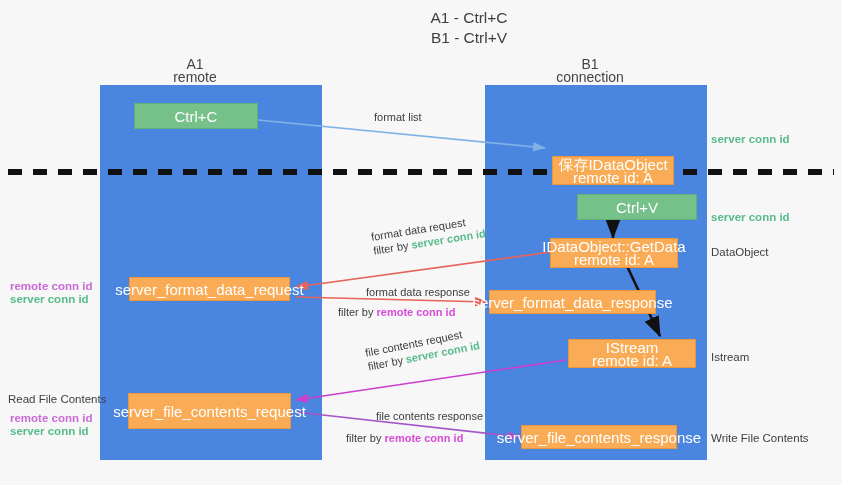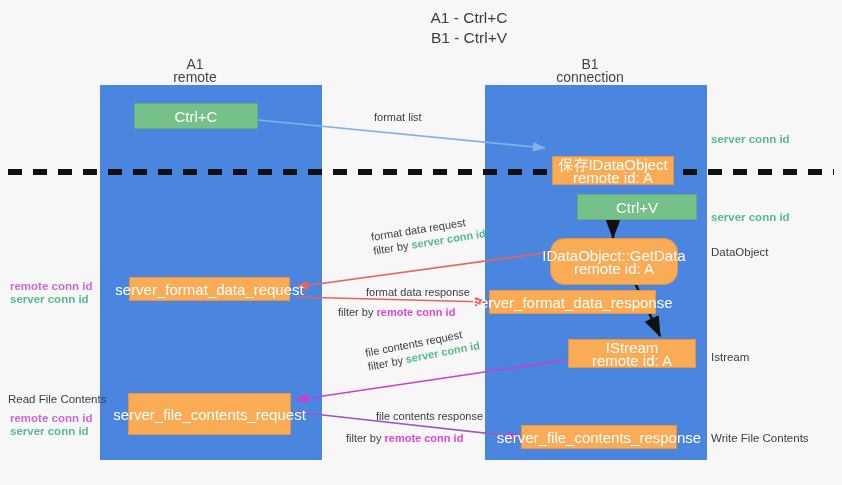--- a/index.html
+++ b/index.html
@@ -106,31 +106,31 @@
     <line x1="296" y1="412" x2="520" y2="437" stroke="#a455c8" stroke-width="1.6" marker-end="url(#ah-purple)"></line>
   </svg>
 
   <div class="node green" style="left:134px;top:103px;width:124px;height:26px;">Ctrl+C</div>
 
   <div class="node orange" style="left:552px;top:128px;width:122px;height:29px;margin-top:28px;">保存IDataObject
 remote id: A</div>
 
   <div class="node green" style="left:577px;top:180px;width:120px;height:26px;margin-top:14px;">Ctrl+V</div>
 
-  <div class="node orange" style="left:550px;top:238px;width:128px;height:47px;border-radius:14px;">IDataObject::GetData
+  <div class="node orange" style="left:550px;top:238px;width:128px;height:30px;">IDataObject::GetData
 remote id: A</div>
 
   <div class="node orange" style="left:489px;top:290px;width:167px;height:24px;">server_format_data_response</div>
 
   <div class="node orange" style="left:129px;top:277px;width:161px;height:24px;">server_format_data_request</div>
 
   <div class="node orange" style="left:568px;top:339px;width:128px;height:29px;">IStream
 remote id: A</div>
 
-  <div class="node orange" style="left:128px;top:393px;width:163px;height:42px;">server_file_contents_request</div>
+  <div class="node orange" style="left:128px;top:393px;width:163px;height:36px;">server_file_contents_request</div>
 
   <div class="node orange" style="left:521px;top:425px;width:156px;height:24px;">server_file_contents_response</div>
 
   <div class="edge-label" style="left:374px;top:110px;text-align:center;">format list</div>
 
   <div class="edge-label rot-1" style="left:370px;top:230px;">
     <div>format data request</div>
     <div><span>filter by </span><span class="hl-green">server conn id</span></div>
   </div>
 

